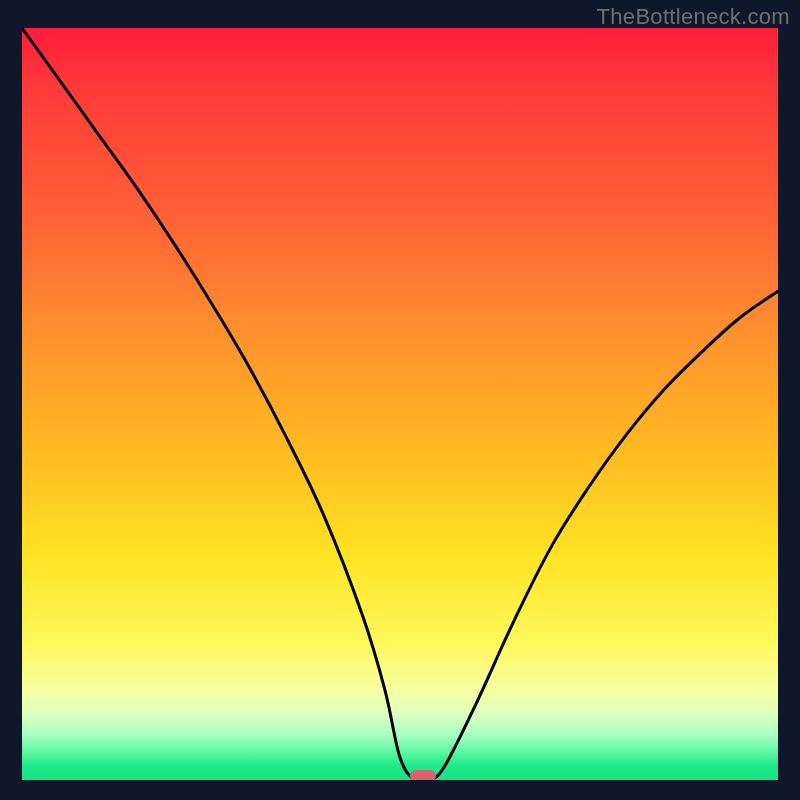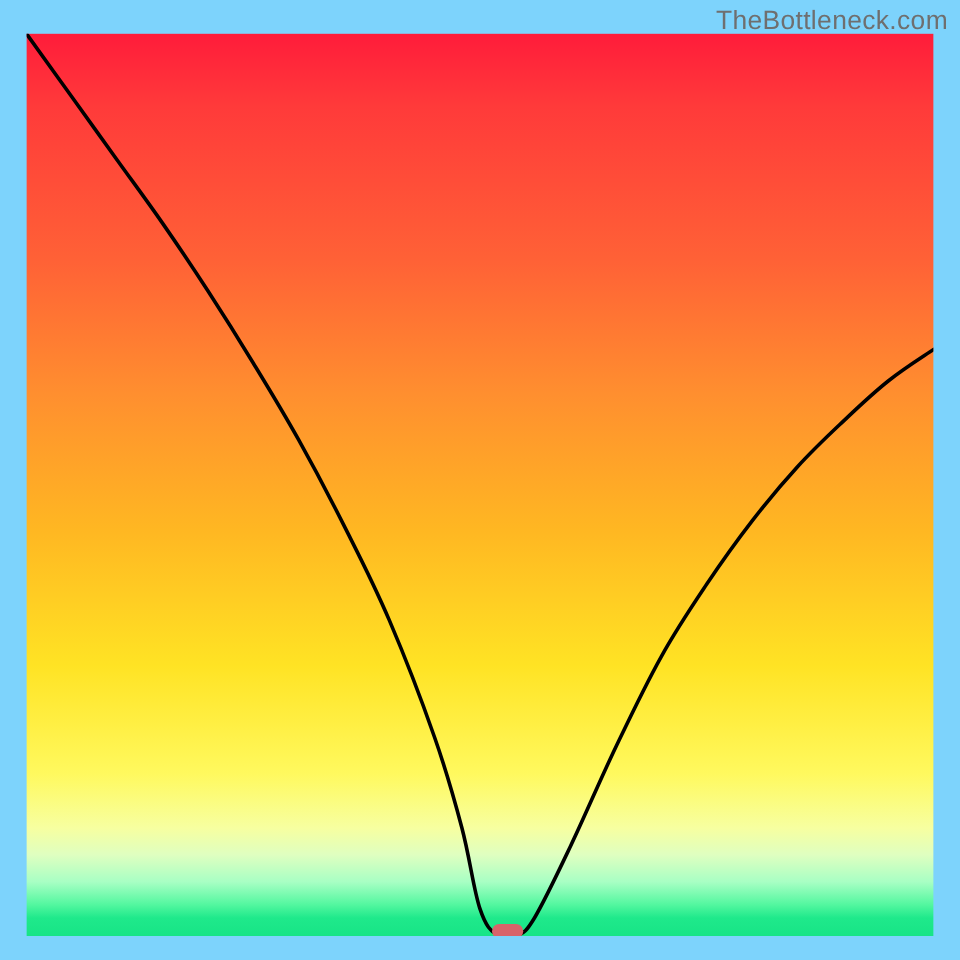--- a/index.html
+++ b/index.html
@@ -8,21 +8,21 @@
     width: 800px;
     height: 800px;
     background: #000;
     overflow: hidden;
     font-family: Arial, Helvetica, sans-serif;
   }
   .frame {
     position: relative;
     width: 800px;
     height: 800px;
-    background: #7dd3fc;
+    background: #0f172a;
   }
   .watermark {
     position: absolute;
     top: 4px;
     right: 10px;
     color: #6f6f6f;
     font-size: 22px;
     font-weight: 500;
     letter-spacing: 0.3px;
     z-index: 3;

